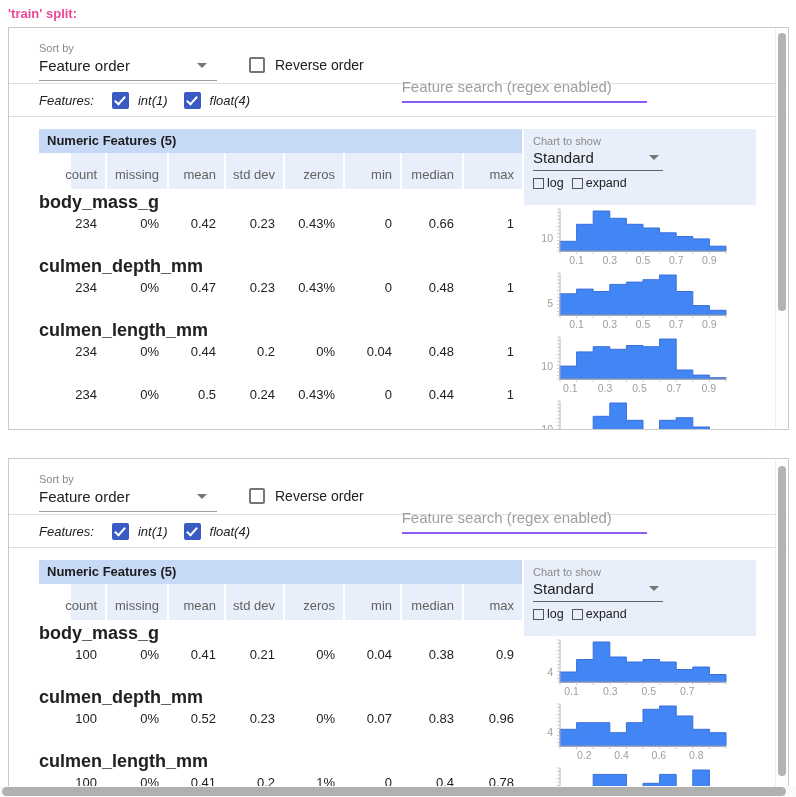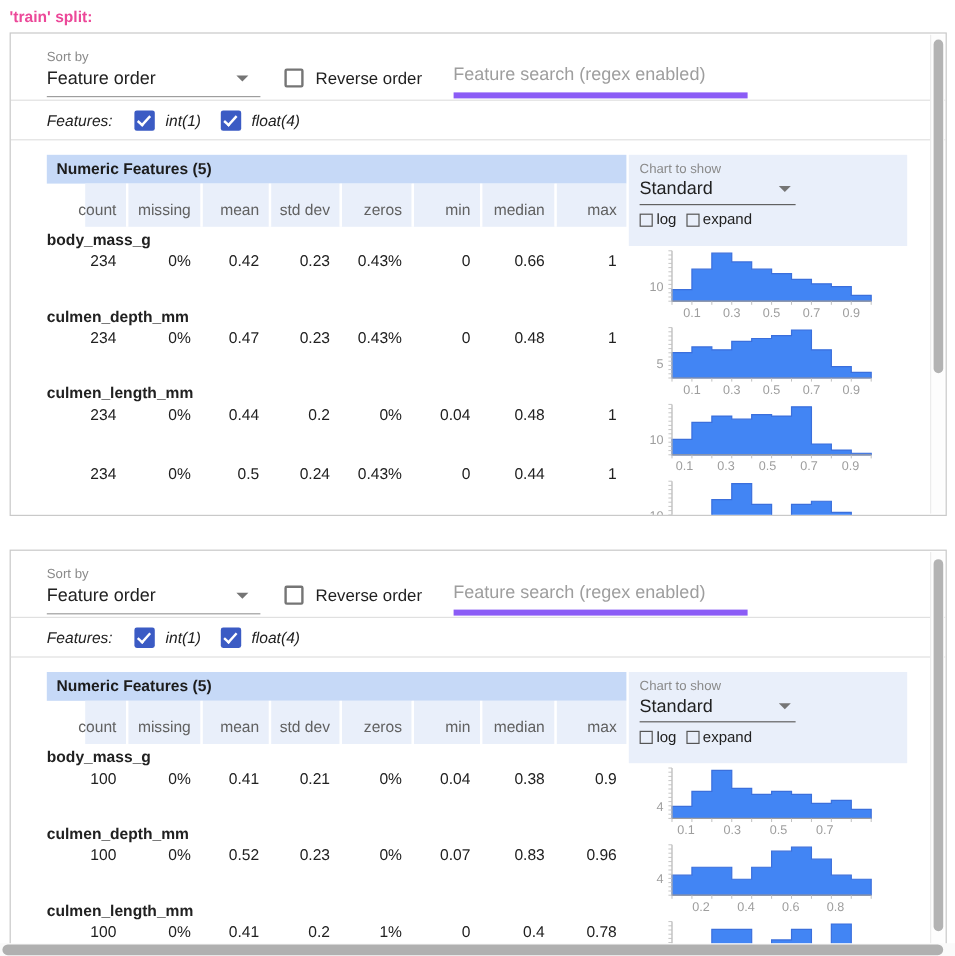--- a/index.html
+++ b/index.html
@@ -10,34 +10,34 @@
   #train-title { top:6px; }
   #eval-title  { top:458px; }
 
   .panel { position:absolute; left:8px; width:781px; background:#fff;
     border:1px solid #c9c9c9; overflow:hidden; }
   #train-panel { top:27px; height:403px; }
   #eval-panel  { top:458px; height:348px; }
 
   
   .controls { display:flex; align-items:flex-start; padding:14px 30px 0 30px; height:56px;
-    border-bottom:1px solid #e0e0e0; }
+    border-bottom:1px solid #e0e0e0;gap:12px; }
   .sortby { width:178px; }
   .ctl-label { font-size:11px; color:#8a8a8a; }
   .dd-value { display:flex; align-items:center; justify-content:space-between;
     border-bottom:1px solid #9e9e9e; padding:3px 2px 6px 0; font-size:15px; color:#212121; cursor:pointer; }
   .dd-arrow { width:0; height:0; border-left:5px solid transparent; border-right:5px solid transparent;
     border-top:5px solid #757575; margin-right:8px; }
   .reverse { display:flex; align-items:center; margin:15px 0 0 20px; }
   .cb-unchecked { width:16px; height:16px; border:2px solid #757575; border-radius:2px;
     background:#fff; margin-right:10px; flex:none; cursor:pointer; }
   .reverse-label { font-size:14px; color:#212121; }
   .search-wrap { margin:8px 0 0 26px; }
-  .search-input { width:245px; border:none; border-bottom:5px solid #8b5cf6; outline:none;
-    font-size:15px; padding:4px 0 6px 0; font-family:"Liberation Sans", sans-serif; color:#444; background:transparent; }
+  .search-input { width:245px; border:none; border-bottom:2px solid #8b5cf6; outline:none;
+    font-size:15px; padding:4px 0 6px 0; font-family:"Liberation Sans", sans-serif; color:#444; background:transparent;margin-top:24px; }
   .search-input::placeholder { color:#9e9e9e; opacity:1; }
 
   
   .features-row { display:flex; align-items:center; padding:7px 30px; height:33px;
     border-bottom:1px solid #e0e0e0; font-size:13px;font-style:italic; }
   .features-label { margin-right:18px; }
   .filter { display:flex; align-items:center; margin-right:16px; cursor:pointer; }
   .cb-checked { width:17px; height:17px; background:var(--checked,#3b5bc4); border-radius:2px;
     position:relative; margin-right:9px; flex:none; }
   .cb-checked::after { content:""; position:absolute; left:5.5px; top:2px; width:4px; height:9px;
@@ -47,21 +47,21 @@
   .stats { display:flex; margin:12px 0 0 30px; }
   .table-col { width:483px; flex:none; }
   .nf-header { height:24px; line-height:24px; background:var(--hdrbg,#c6d9f7); font-size:13px;
     font-weight:bold; padding-left:8px; color:#1c1c1c; }
   .col-headers { display:grid; grid-template-columns:66px 62px 57px 59px 60px 57px 62px 60px; }
   .col-headers span { background:var(--subbg,#e9effa); border-left:2px solid #fff; height:36px;
     display:flex; align-items:flex-end; justify-content:flex-end; padding:0 8px 7px 0;
     font-size:13px; color:#616161; }
   .col-headers span:first-child { border-left:none;margin-left:32px; }
   .frow { height:64px; padding-top:3px; }
-  .fname { font-size:13px; font-weight:bold; color:#212121; }
+  .fname { font-size:18px; font-weight:bold; color:#212121; }
   .vals { display:grid; grid-template-columns:66px 62px 57px 59px 60px 57px 62px 60px; margin-top:3px; }
   .vals span { text-align:right; padding-right:8px; font-size:13px; color:#212121; }
 
   .charts-col { width:232px; flex:none; margin-left:2px; }
   .chart-box { height:76px; background:var(--subbg,#e9effa); padding:6px 0 0 9px; }
   .chart-dd { width:130px; display:flex; align-items:center; justify-content:space-between;
     border-bottom:1px solid #616161; padding:2px 0 4px 0; font-size:15px; cursor:pointer; }
   .chart-dd .dd-arrow { margin-right:4px; }
   .mini-cbs { display:flex; align-items:center; margin-top:5px; font-size:12.5px; color:#212121; }
   .mini-cb { width:11px; height:11px; border:1.5px solid #555; margin-right:3px; flex:none; cursor:pointer; }

